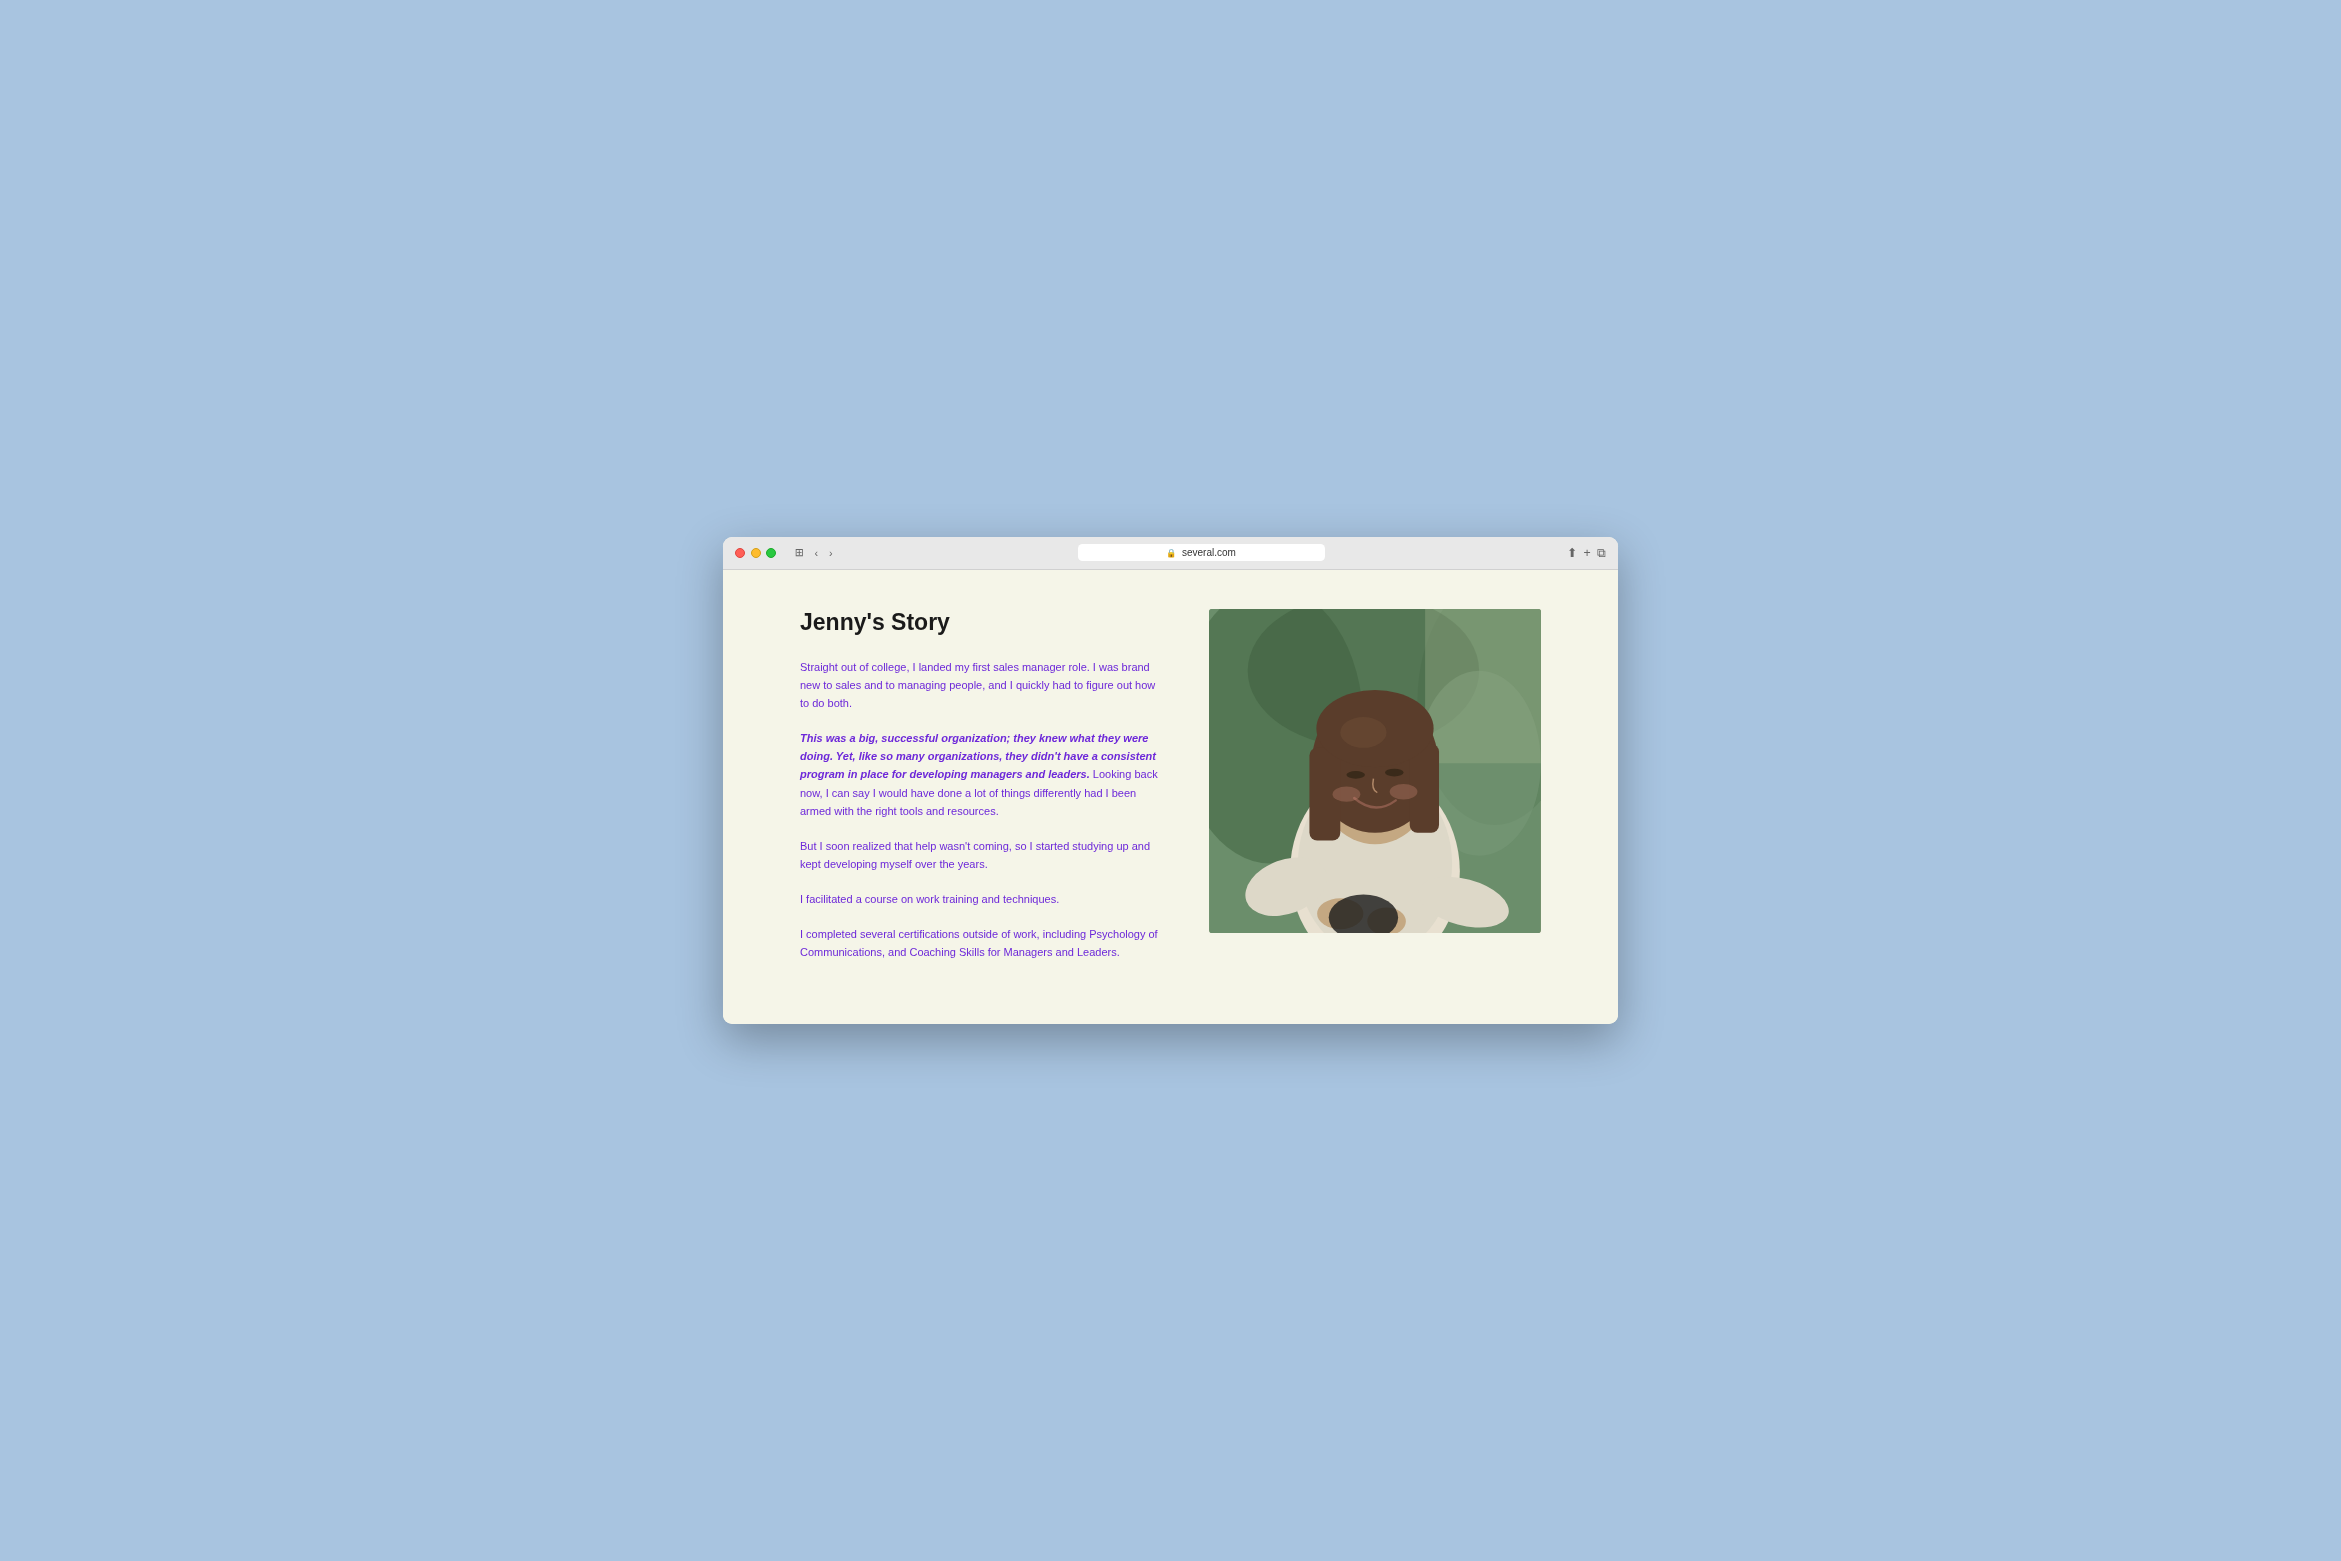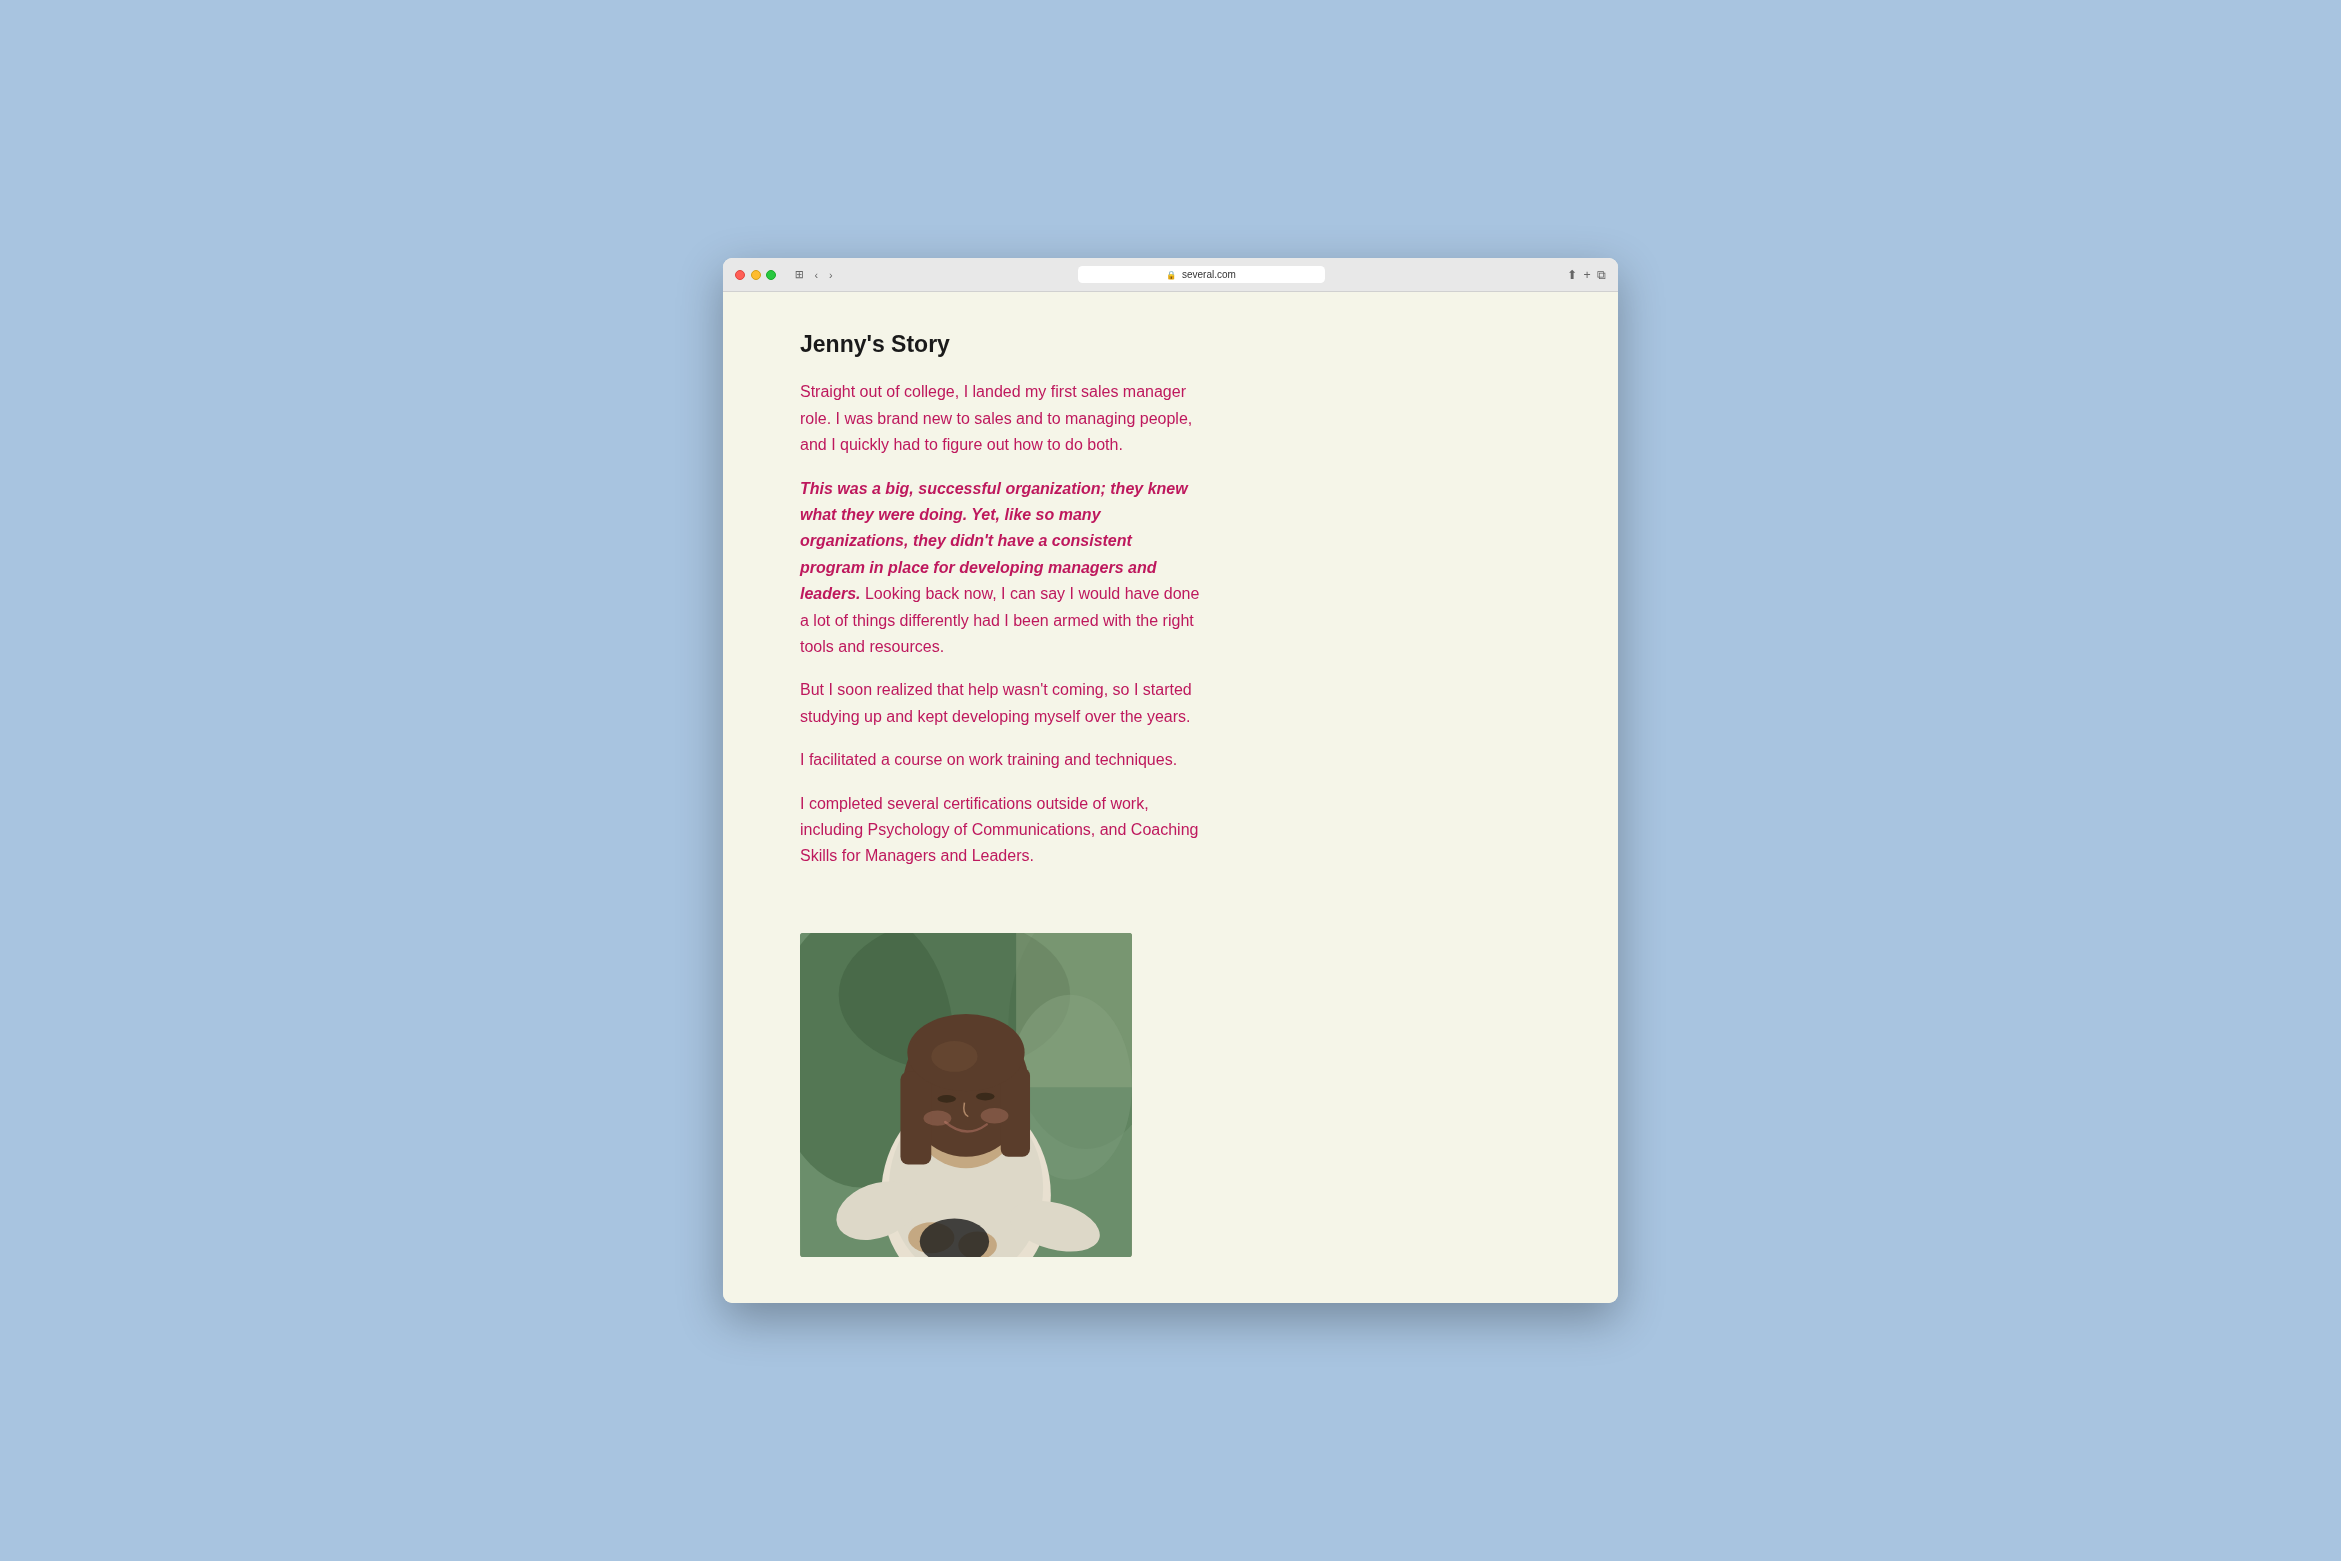--- a/index.html
+++ b/index.html
@@ -158,40 +158,39 @@
       text-decoration: underline;
       text-underline-offset: 2.3px;
     }
 
     
     .main-content {
       padding: 39px 77px 46px;
       display: flex;
       gap: 46px;
       align-items: flex-start;
-      flex-direction: column;
     }
 
     .content-text {
       flex: 1;
       max-width: 401px;
     }
 
     .page-title {
       font-size: 23px;
       font-weight: 700;
       color: #1a1a1a;
       margin-bottom: 21.6px;
     }
 
     .text-block {
       margin-bottom: 17px;
-      font-size: 16px;
+      font-size: 11px;
       line-height: 1.65;
-      color: #be185d;
+      color: #6d28d9;
     }
 
     .text-block .normal-weight {
       font-weight: 400;
       font-style: normal;
     }
 
     .content-image {
       flex-shrink: 0;
       width: 332px;

